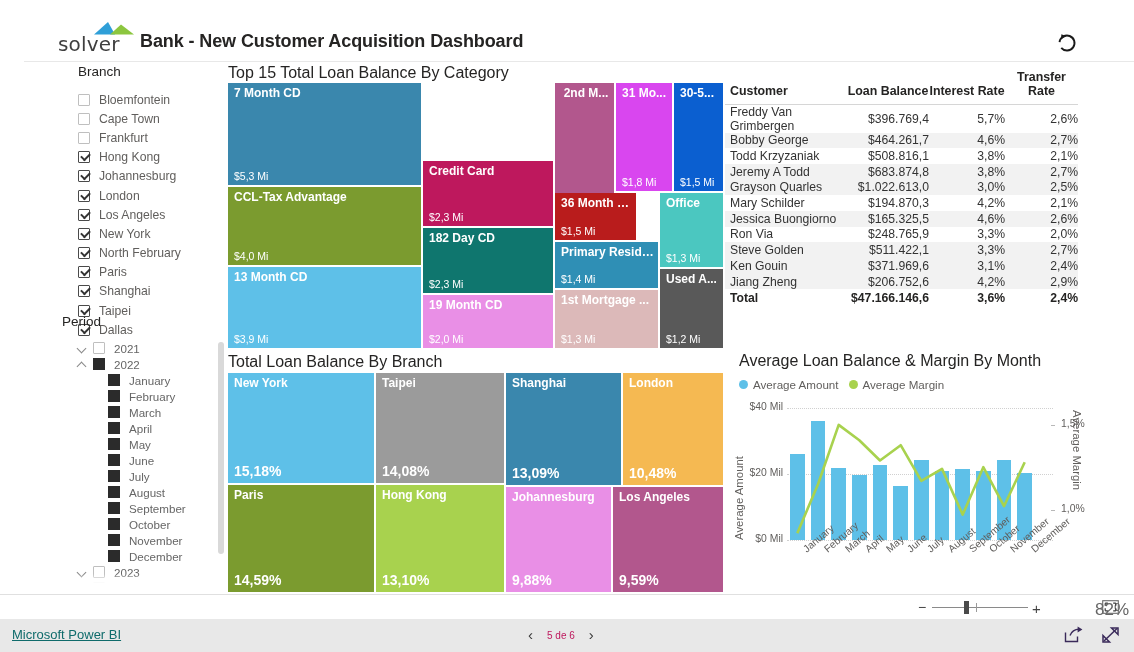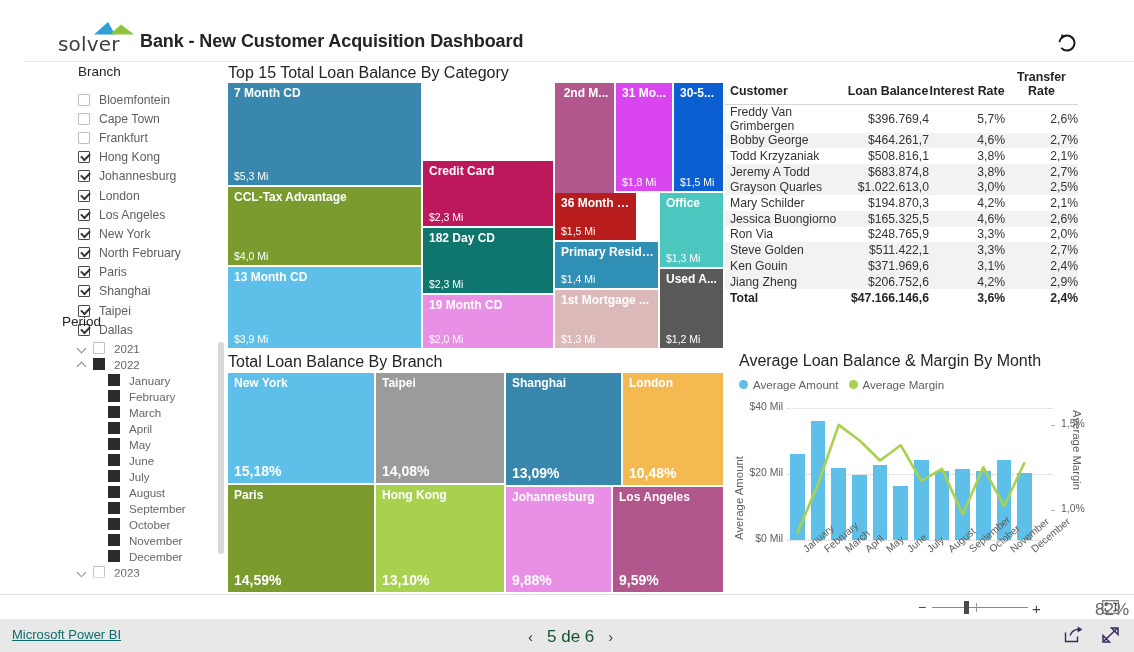--- a/index.html
+++ b/index.html
@@ -171,21 +171,21 @@
   #footer {
     position: absolute; left: 0; top: 619px; width: 1134px; height: 33px;
     background: #e8e8e8;
   }
   #pbi-link {
     position: absolute; left: 12px; top: 8px; font-size: 13px; color: #0f6b6b;
     text-decoration: underline; cursor: pointer;
   }
   #pager { position: absolute; left: 528px; top: 8px; display:flex; align-items:center; gap:14px; }
   .pg-arrow { font-size: 15px; color: #3a3a3a; cursor: pointer; line-height: 16px; }
-  #pg-label { font-size: 17px; color: #14532d; }
+  #pg-label { font-size: 10px; color: #be185d; }
   #share-btn { position:absolute; left: 1062px; top: 6px; width: 22px; height: 20px; cursor:pointer; }
   #expand-btn { position:absolute; left: 1100px; top: 6px; width: 21px; height: 20px; cursor:pointer; }
 </style>
 </head>
 <body>
 
 <div id="app">
 
   <div id="report-header">
     <div id="logo-wrap">

